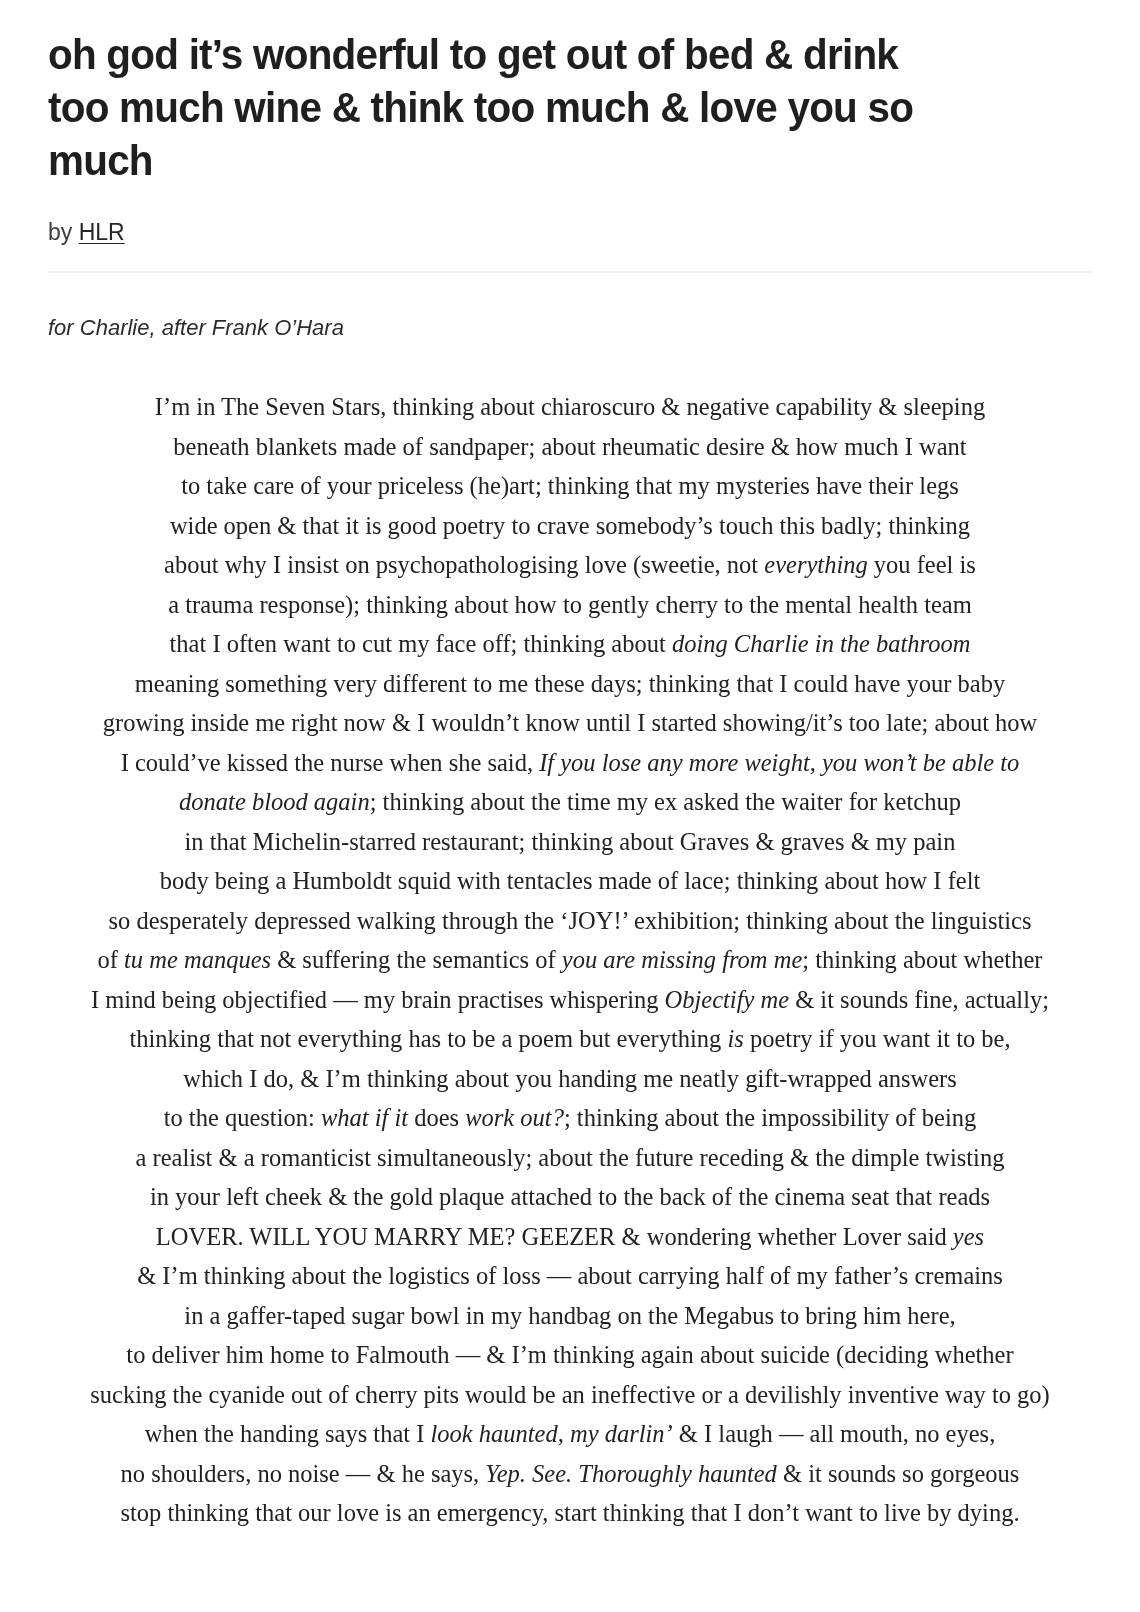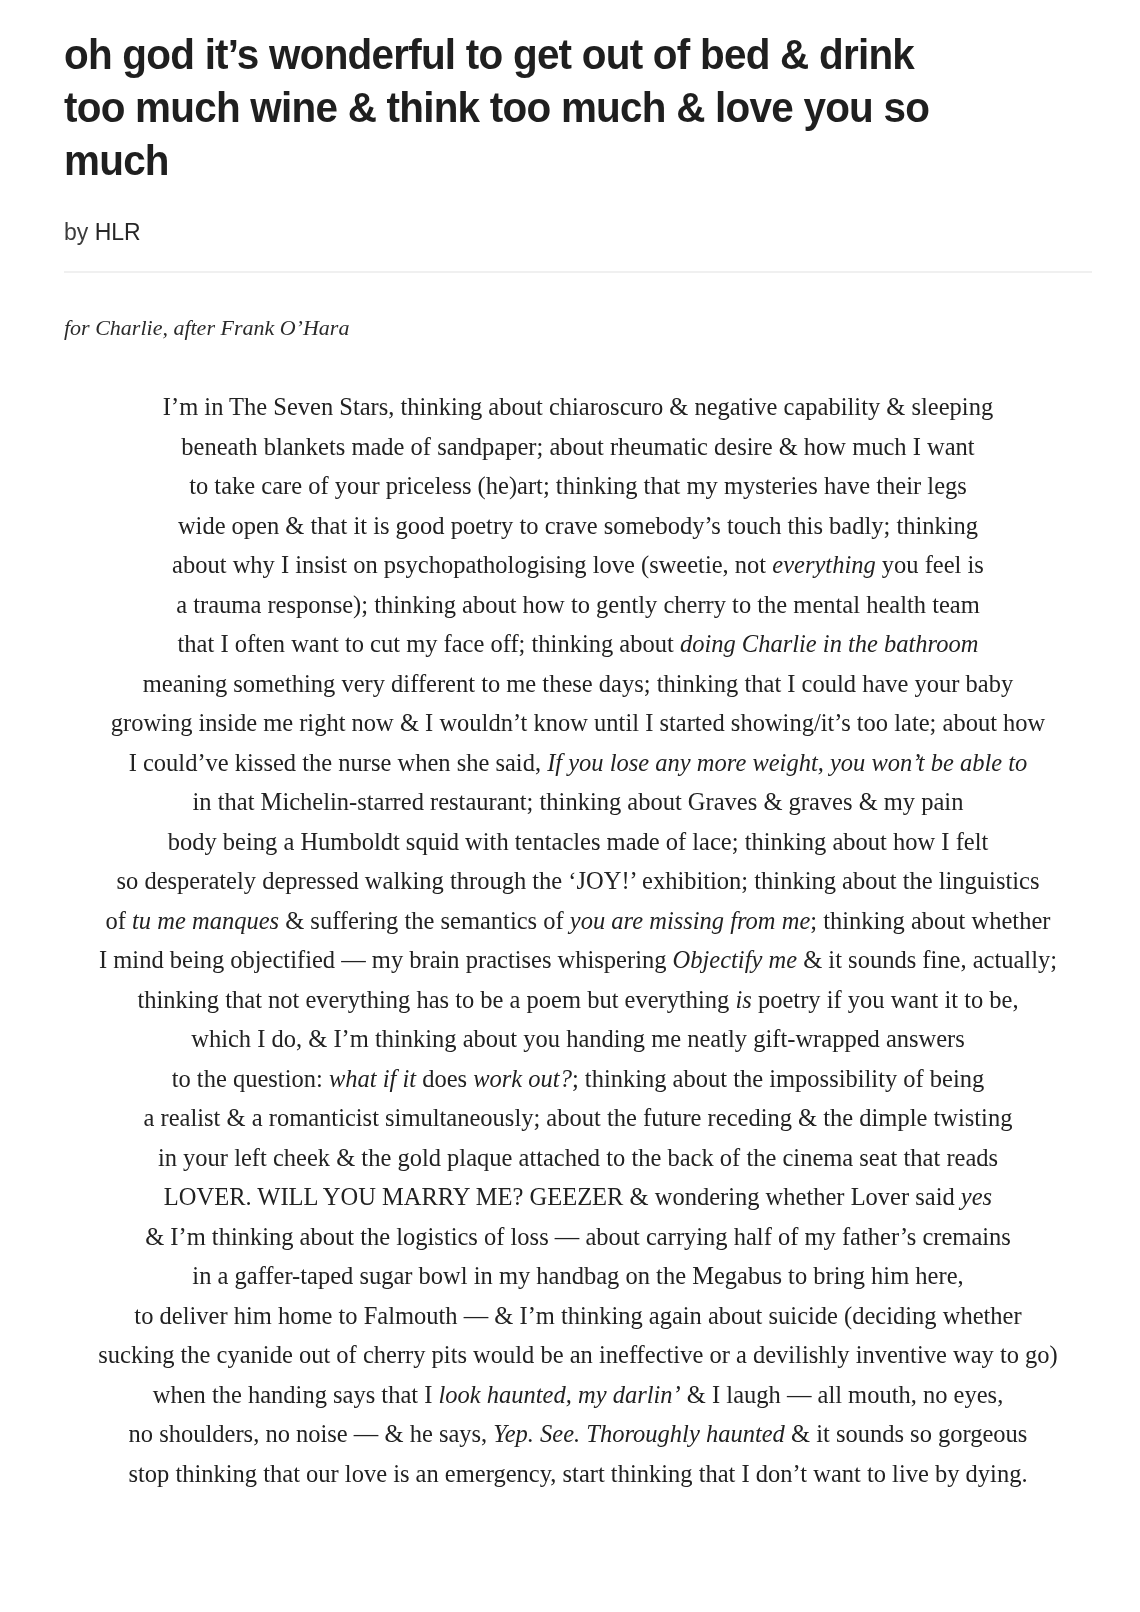--- a/index.html
+++ b/index.html
@@ -16,21 +16,21 @@
   .page {
     width: 1140px;
     min-height: 1612px;
     background: #ffffff;
     box-sizing: border-box;
     padding: 0;
     position: relative;
   }
   .wrap {
     margin: 0 auto;
-    padding-left: 64px;
+    padding-left: 48px;
     padding-right: 48px;
     width: 1140px;
     box-sizing: border-box;
   }
 
   
   .poem-title {
     font-family: "Liberation Sans", sans-serif;
     font-weight: 700;
     font-size: 43px;
@@ -51,36 +51,37 @@
     line-height: 30px;
     color: #3d3d3d;
     margin: 0;
     padding-top: 30px;
   }
   .byline .by-word {
     color: #3d3d3d;
   }
   .author-link {
     color: #262626;
+    text-decoration: underline;
     text-underline-offset: 3px;
     text-decoration-thickness: 1px;
     cursor: pointer;
   }
 
   
   .divider {
     border: 0;
     border-top: 2px solid #f0f0f0;
     margin: 24px 0 0 0;
     height: 0;
   }
 
   
   .dedication {
-    font-family: Liberation Serif, serif;
+    font-family: Liberation Sans, sans-serif;
     font-style: italic;
     font-size: 22px;
     line-height: 30px;
     color: #2b2b2b;
     margin: 0;
     padding-top: 40px;
   }
 
   
   .poem-body {
@@ -120,20 +121,21 @@
         <span class="poem-line"><span>I’m in The Seven Stars, thinking about chiaroscuro &amp; negative capability &amp; sleeping</span></span>
         <span class="poem-line"><span>beneath blankets made of sandpaper; about rheumatic desire &amp; how much I want</span></span>
         <span class="poem-line"><span>to take care of your priceless (he)art; thinking that my mysteries have their legs</span></span>
         <span class="poem-line"><span>wide open &amp; that it is good poetry to crave somebody’s touch this badly; thinking</span></span>
         <span class="poem-line"><span>about why I insist on psychopathologising love (sweetie, not </span><em>everything</em><span> you feel is</span></span>
         <span class="poem-line"><span>a trauma response); thinking about how to gently cherry to the mental health team</span></span>
         <span class="poem-line"><span>that I often want to cut my face off; thinking about </span><em>doing Charlie in the bathroom</em></span>
         <span class="poem-line"><span>meaning something very different to me these days; thinking that I could have your baby</span></span>
         <span class="poem-line"><span>growing inside me right now &amp; I wouldn’t know until I started showing/it’s too late; about how</span></span>
         <span class="poem-line"><span>I could’ve kissed the nurse when she said, </span><em>If you lose any more weight, you won’t be able to</em></span>
+        <span class="poem-line"><em>donate blood again</em><span>; thinking about the time my ex asked the waiter for ketchup</span></span>
         <span class="poem-line"><span>in that Michelin-starred restaurant; thinking about Graves &amp; graves &amp; my pain</span></span>
         <span class="poem-line"><span>body being a Humboldt squid with tentacles made of lace; thinking about how I felt</span></span>
         <span class="poem-line"><span>so desperately depressed walking through the ‘JOY!’ exhibition; thinking about the linguistics</span></span>
         <span class="poem-line"><span>of </span><em>tu me manques</em><span> &amp; suffering the semantics of </span><em>you are missing from me</em><span>; thinking about whether</span></span>
         <span class="poem-line"><span>I mind being objectified — my brain practises whispering </span><em>Objectify me</em><span> &amp; it sounds fine, actually;</span></span>
         <span class="poem-line"><span>thinking that not everything has to be a poem but everything </span><em>is</em><span> poetry if you want it to be,</span></span>
         <span class="poem-line"><span>which I do, &amp; I’m thinking about you handing me neatly gift-wrapped answers</span></span>
         <span class="poem-line"><span>to the question: </span><em>what if it</em><span> does </span><em>work out?</em><span>; thinking about the impossibility of being</span></span>
         <span class="poem-line"><span>a realist &amp; a romanticist simultaneously; about the future receding &amp; the dimple twisting</span></span>
         <span class="poem-line"><span>in your left cheek &amp; the gold plaque attached to the back of the cinema seat that reads</span></span>

